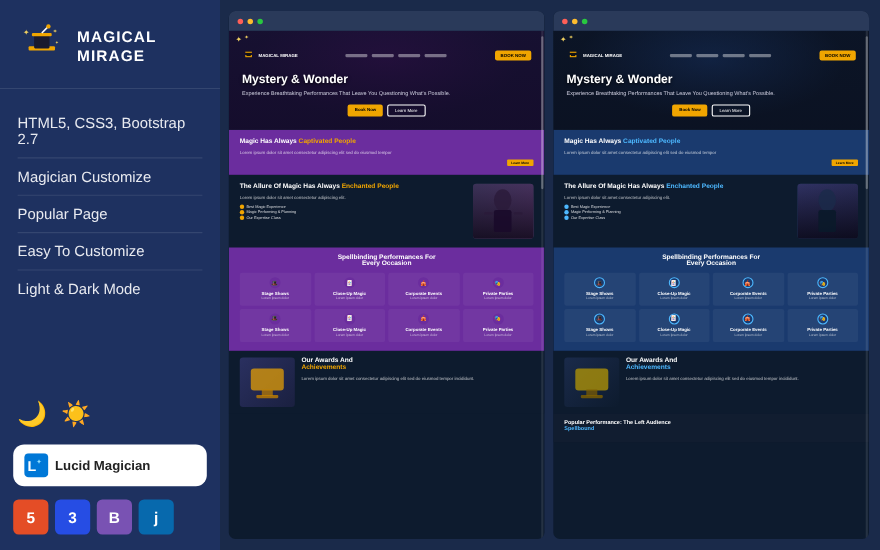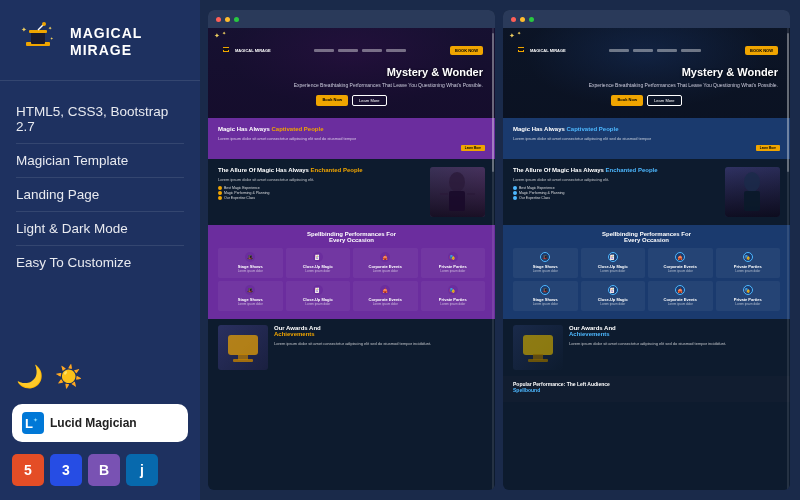--- a/index.html
+++ b/index.html
@@ -163,21 +163,21 @@
     .website-preview {
       overflow: hidden;
       height: calc(100% - 18px);
     }
 
     
     .hero-section {
       background: linear-gradient(135deg, #1a1a2e 0%, #2d1b4e 50%, #1a1a2e 100%);
       position: relative;
       padding: 16px 12px 12px;
-      text-align: right;
+      text-align: left;
       min-height: 90px;
       overflow: hidden;
     }
 
     .hero-bg-image {
       position: absolute;
       top: 0; left: 0; right: 0; bottom: 0;
       background: linear-gradient(rgba(20,10,40,0.6), rgba(20,10,40,0.8)),
                   radial-gradient(ellipse at 50% 30%, #3d1a5e 0%, #1a1a3e 60%);
     }
@@ -427,24 +427,24 @@
         <line x1="22" y1="10" x2="28" y2="4" stroke="#fff" stroke-width="1.5"></line>
         <circle cx="28" cy="4" r="2" fill="#f0a500"></circle>
       </svg>
     </div>
     <div class="logo-text">MAGICAL
 MIRAGE</div>
   </div>
 
   <div class="features-list">
     <div class="feature-item">HTML5, CSS3, Bootstrap 2.7</div>
-    <div class="feature-item">Magician Template</div>
-    <div class="feature-item">Landing Page</div>
+    <div class="feature-item">Magician Customize</div>
+    <div class="feature-item">Popular Page</div>
+    <div class="feature-item">Easy To Customize</div>
     <div class="feature-item">Light &amp; Dark Mode</div>
-    <div class="feature-item">Easy To Customize</div>
   </div>
 
   <div class="mode-icons">
     <span class="mode-icon">🌙</span>
     <span class="mode-icon">☀️</span>
   </div>
 
   <div class="lucid-badge">
     <svg class="lucid-logo" viewBox="0 0 22 22" width="22" height="22">
       <rect width="22" height="22" rx="4" fill="#0078d7"></rect>

